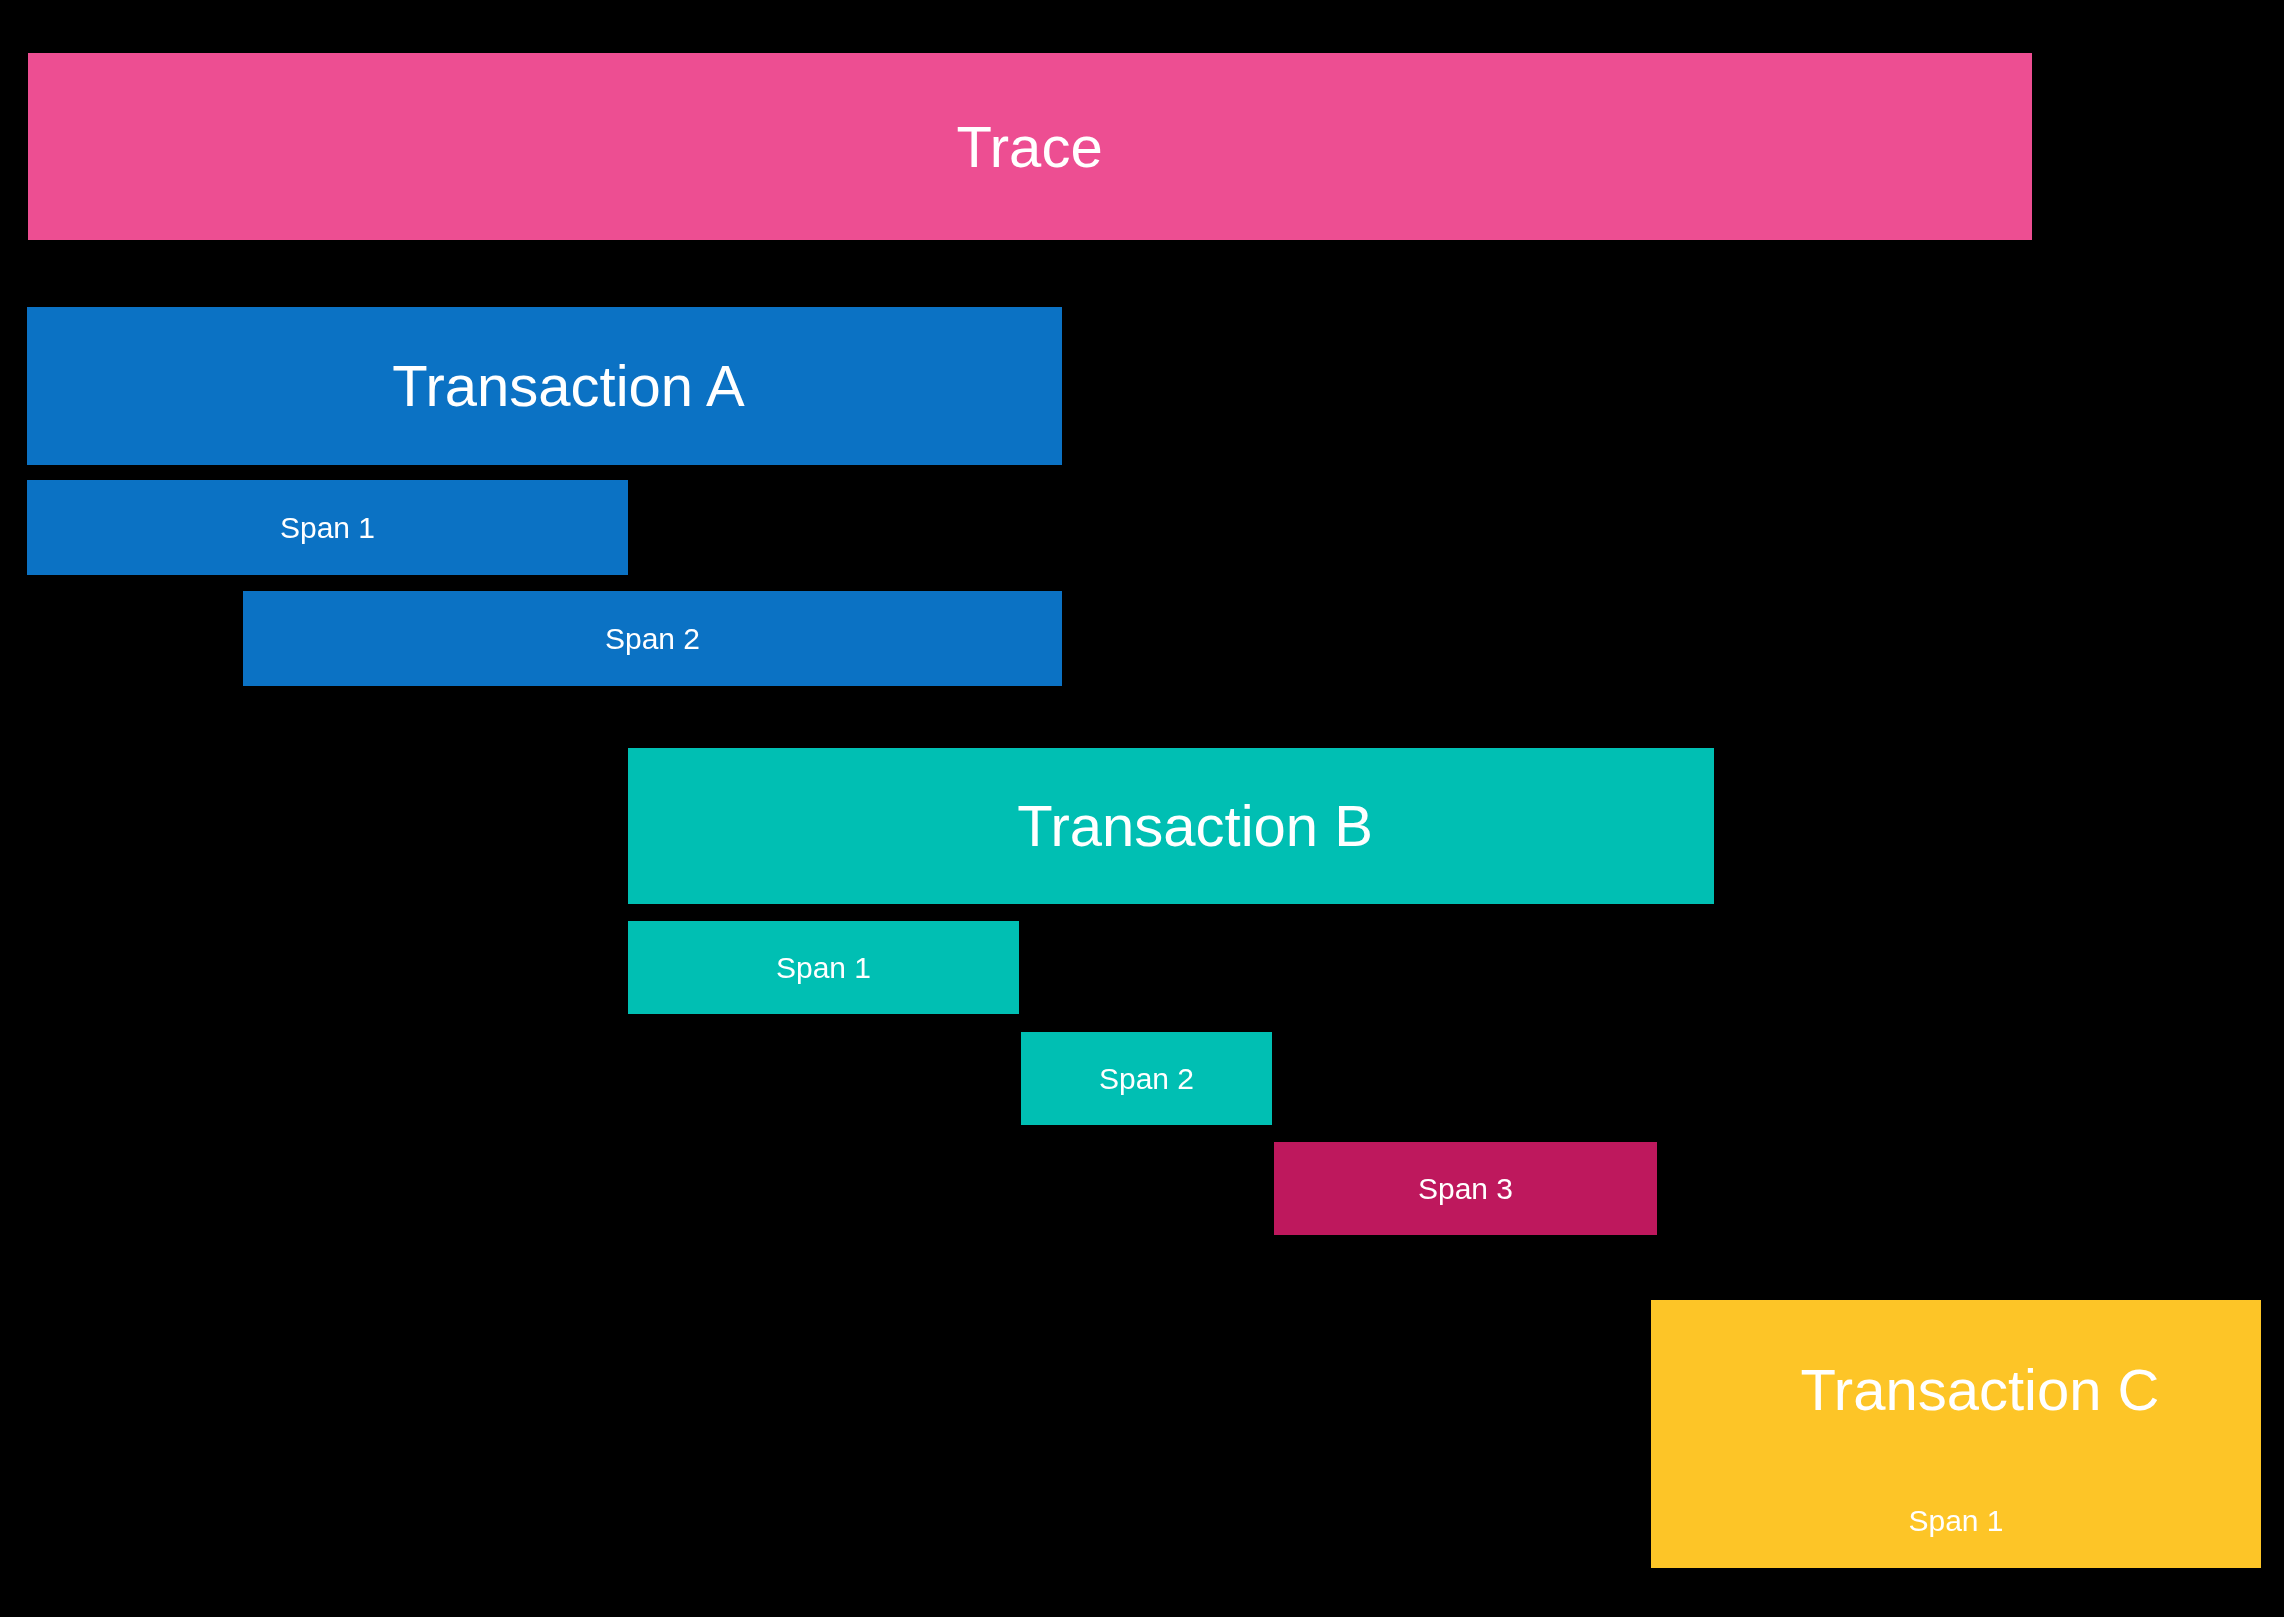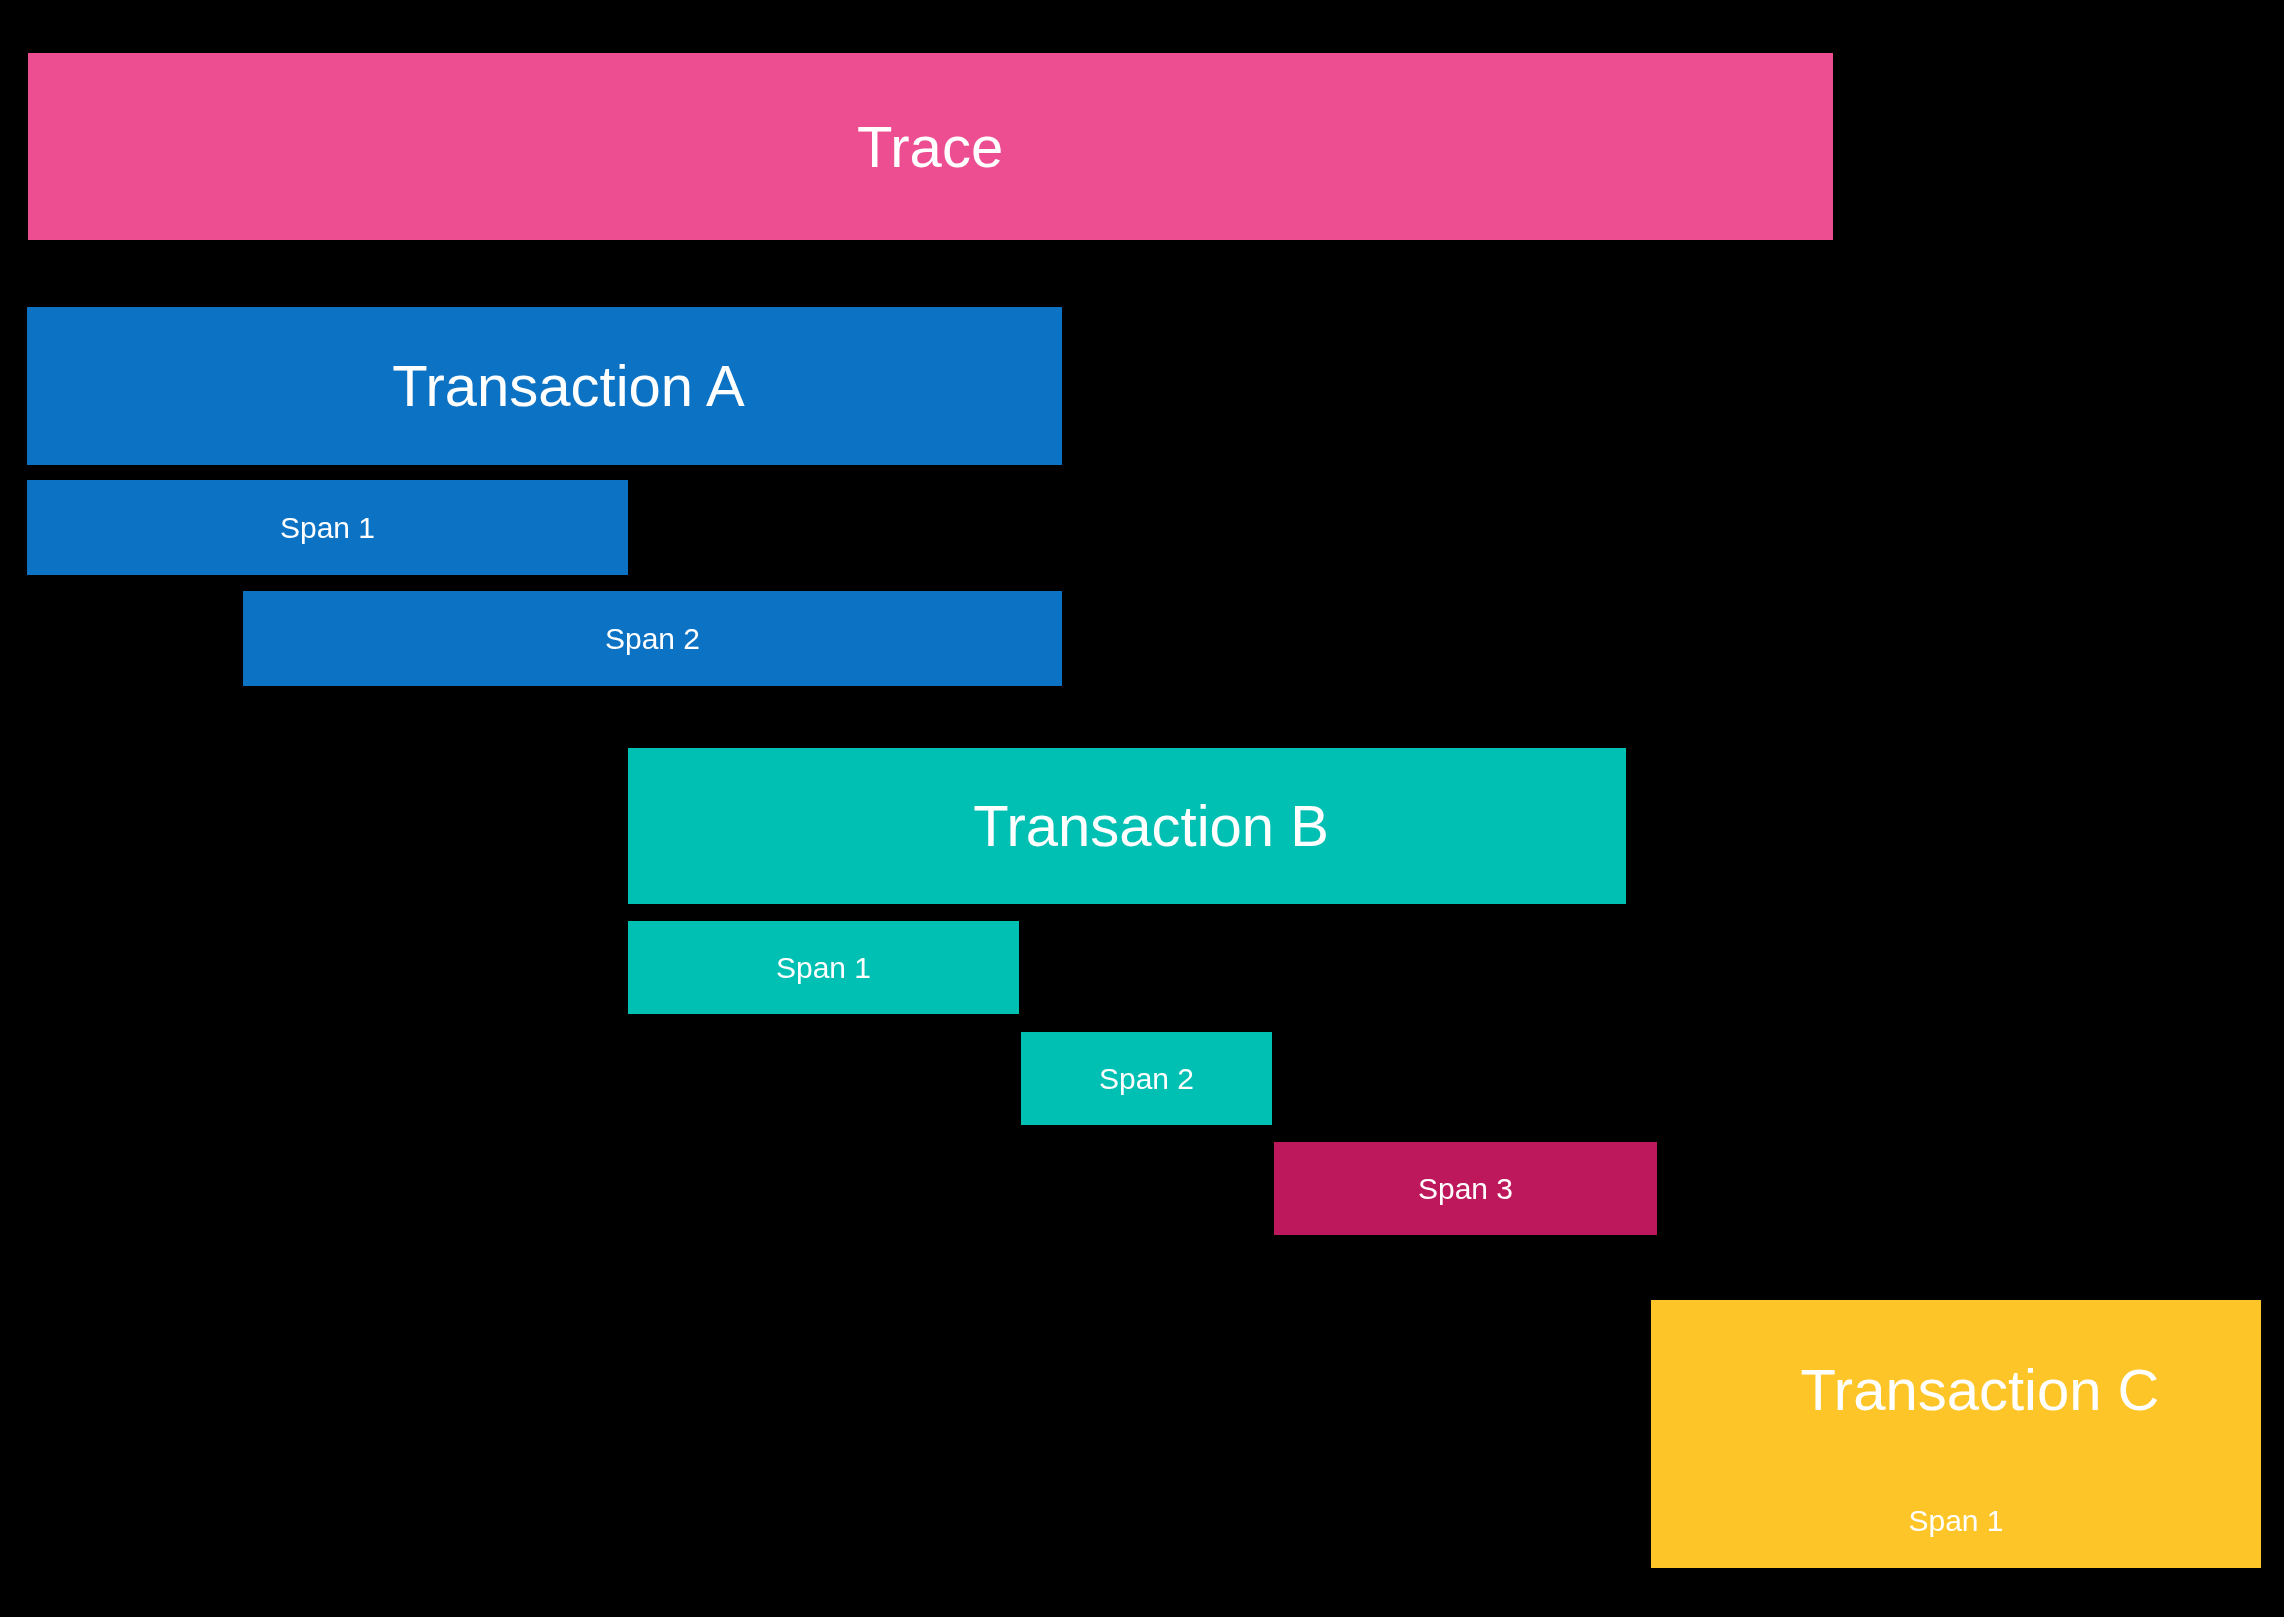--- a/index.html
+++ b/index.html
@@ -35,33 +35,33 @@
     letter-spacing: 0px;
   }
   .lvl-trace .bar-label { font-size: 58px; }
   .lvl-txn   .bar-label { font-size: 58px; margin-left: 48px; }
   .lvl-span  .bar-label { font-size: 30px; }
 </style>
 </head>
 <body>
 
 <div id="canvas">
-    <div class="bar lvl-trace" style="left: 27.6px; top: 53px; width: 1805px; height: 187px; background: rgb(237, 78, 146);">
+    <div class="bar lvl-trace" style="left: 27.6px; top: 53px; width: 2004px; height: 187px; background: rgb(237, 78, 146);">
       <span class="bar-label">Trace</span>
     </div>
     <div class="bar lvl-txn" style="left: 27px; top: 307px; width: 1035px; height: 158px; background: rgb(11, 114, 196);">
       <span class="bar-label">Transaction A</span>
     </div>
     <div class="bar lvl-span" style="left: 27px; top: 480px; width: 601px; height: 95px; background: rgb(11, 114, 196);">
       <span class="bar-label">Span 1</span>
     </div>
     <div class="bar lvl-span" style="left: 243px; top: 591px; width: 819px; height: 95px; background: rgb(11, 114, 196);">
       <span class="bar-label">Span 2</span>
     </div>
-    <div class="bar lvl-txn" style="left: 628px; top: 748px; width: 998px; height: 156px; background: rgb(0, 191, 179);">
+    <div class="bar lvl-txn" style="left: 628px; top: 748px; width: 1086px; height: 156px; background: rgb(0, 191, 179);">
       <span class="bar-label">Transaction B</span>
     </div>
     <div class="bar lvl-span" style="left: 628px; top: 921px; width: 391px; height: 93px; background: rgb(0, 191, 179);">
       <span class="bar-label">Span 1</span>
     </div>
     <div class="bar lvl-span" style="left: 1021px; top: 1032px; width: 251px; height: 93px; background: rgb(0, 191, 179);">
       <span class="bar-label">Span 2</span>
     </div>
     <div class="bar lvl-span" style="left: 1274px; top: 1142px; width: 383px; height: 93px; background: #be185d;">
       <span class="bar-label">Span 3</span>

